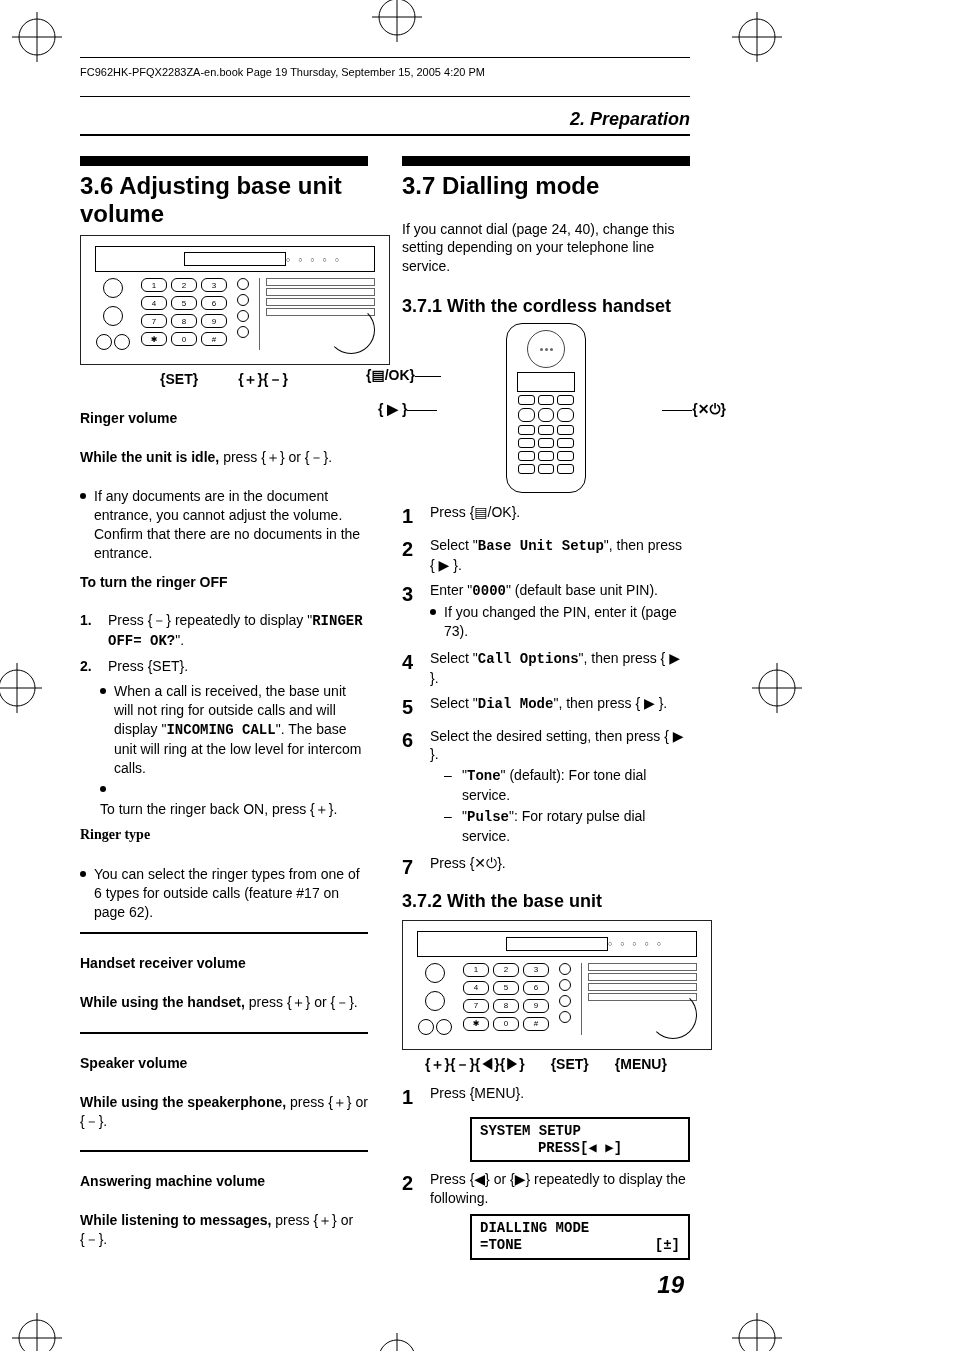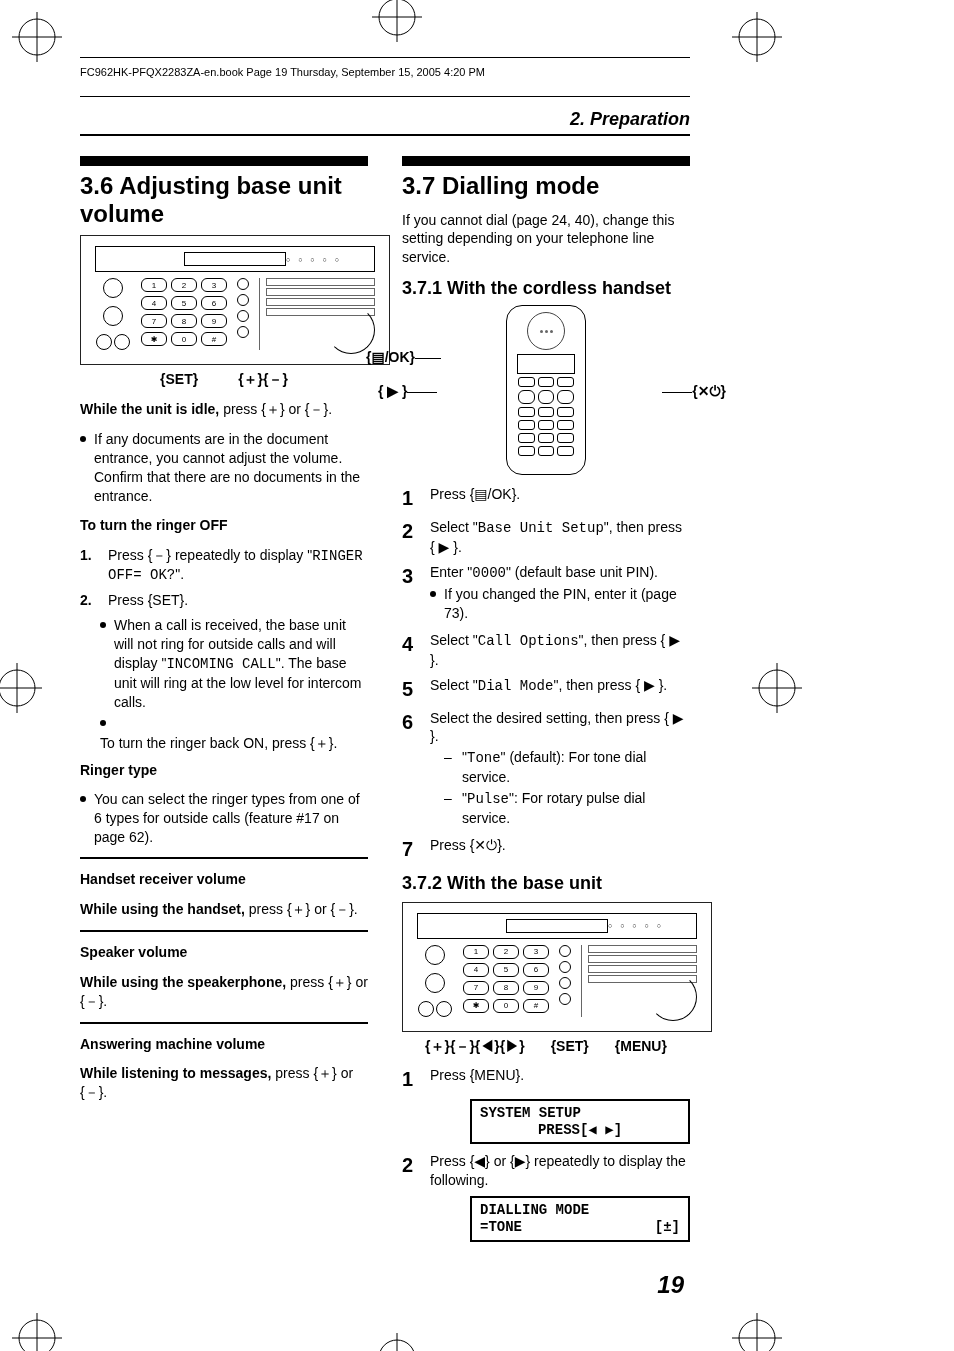--- a/index.html
+++ b/index.html
@@ -62,21 +62,21 @@
     font-size: 24px;
     font-weight: bold;
     margin: 0 0 6px 0;
     line-height: 1.15;
   }
   h3.sub {
     font-size: 18px;
     font-weight: bold;
     margin: 10px 0 6px 0;
   }
-  p { margin: 11px 0; line-height: 1.35; }
+  p { margin: 20px 0; line-height: 1.35; }
   .bold { font-weight: bold; }
   .device-box {
     border: 1px solid #222;
     width: 310px;
     height: 130px;
     margin: 8px auto 6px auto;
     position: relative;
     box-sizing: border-box;
     padding: 10px 14px;
   }
@@ -146,21 +146,21 @@
     line-height:1.35;
   }
   .bullet .dot {
     width:6px; height:6px; background:#000; border-radius:50%;
     margin-top:6px; flex-shrink:0;
   }
   .dash-item {
     display:flex; gap:8px; margin:2px 0 2px 14px;
   }
   .dash-item .dash { min-width:10px; }
-  .mono { font-family: "Courier New", monospace; font-weight:normal; }
+  .mono { font-family: "Courier New", monospace; font-weight:bold; }
   .sep {
     border:none; border-top:2px solid #000;
     margin:10px 0 6px 0;
   }
   .lcd {
     border:2px solid #000;
     font-family:"Courier New", monospace;
     font-weight:bold;
     font-size:14px;
     padding:4px 8px;
@@ -327,20 +327,21 @@
               <div class="slot"></div>
           </div>
         </div>
         <div class="swoop"></div>
       </div>
       <div class="caption-row">
         <span>{SET}</span>
         <span>{＋}{－}</span>
       </div>
 
+      <p class="bold">Ringer volume</p>
       <p>
         <span class="bold">While the unit is idle, </span><span>press {＋} or {－}.</span>
       </p>
       <div class="bullet">
         <div class="dot"></div>
         <div>If any documents are in the document entrance, you cannot adjust the volume. Confirm that there are no documents in the entrance.</div>
       </div>
 
       <p class="bold" style="margin-top:10px;">To turn the ringer OFF</p>
       <div class="num-item">
@@ -353,21 +354,21 @@
       </div>
       <div class="bullet" style="margin-left:20px;">
         <div class="dot"></div>
         <div><span>When a call is received, the base unit will not ring for outside calls and will display "</span><span class="mono">INCOMING CALL</span><span>". The base unit will ring at the low level for intercom calls.</span></div>
       </div>
       <div class="bullet" style="margin-left:20px;flex-direction:column;">
         <div class="dot"></div>
         <div>To turn the ringer back ON, press {＋}.</div>
       </div>
 
-      <p class="bold" style="margin-top:8px;">Ringer type</p>
+      <p class="bold" style="margin-top:8px;font-family:Liberation Serif, serif;">Ringer type</p>
       <div class="bullet">
         <div class="dot"></div>
         <div>You can select the ringer types from one of 6 types for outside calls (feature #17 on page 62).</div>
       </div>
 
       <hr class="sep">
       <p class="bold">Handset receiver volume</p>
       <p>
         <span class="bold">While using the handset, </span><span>press {＋} or {－}.</span>
       </p>

